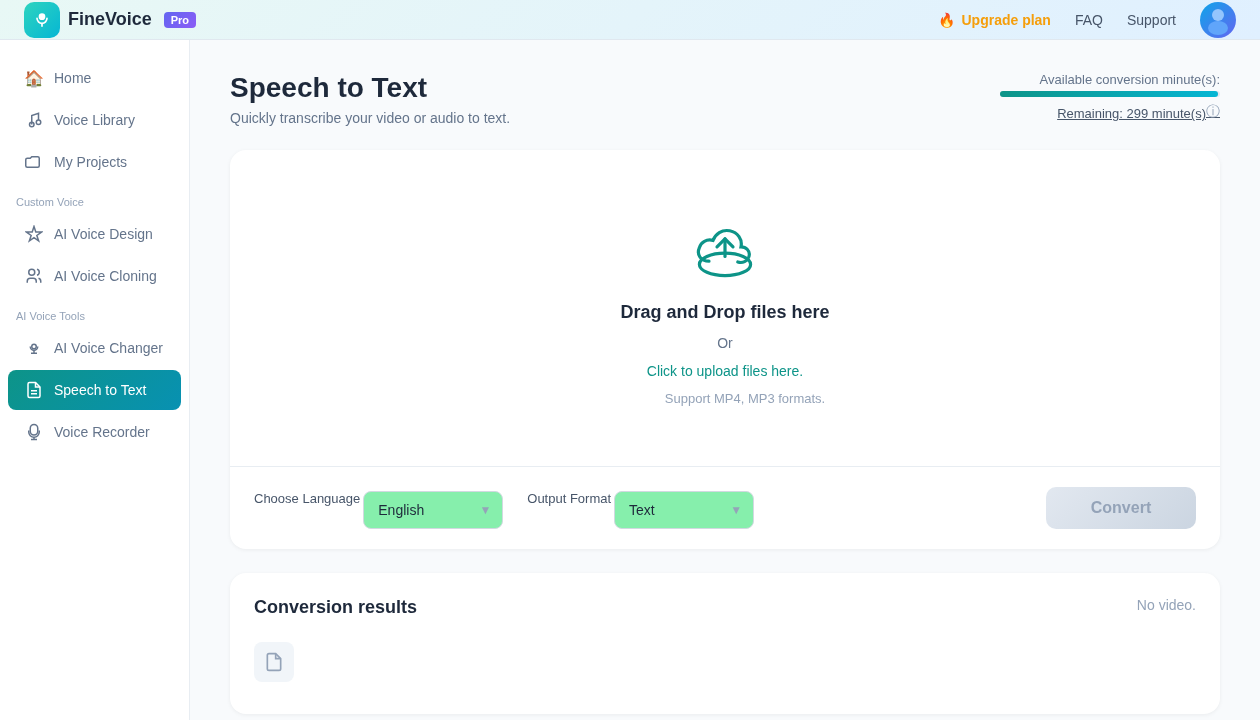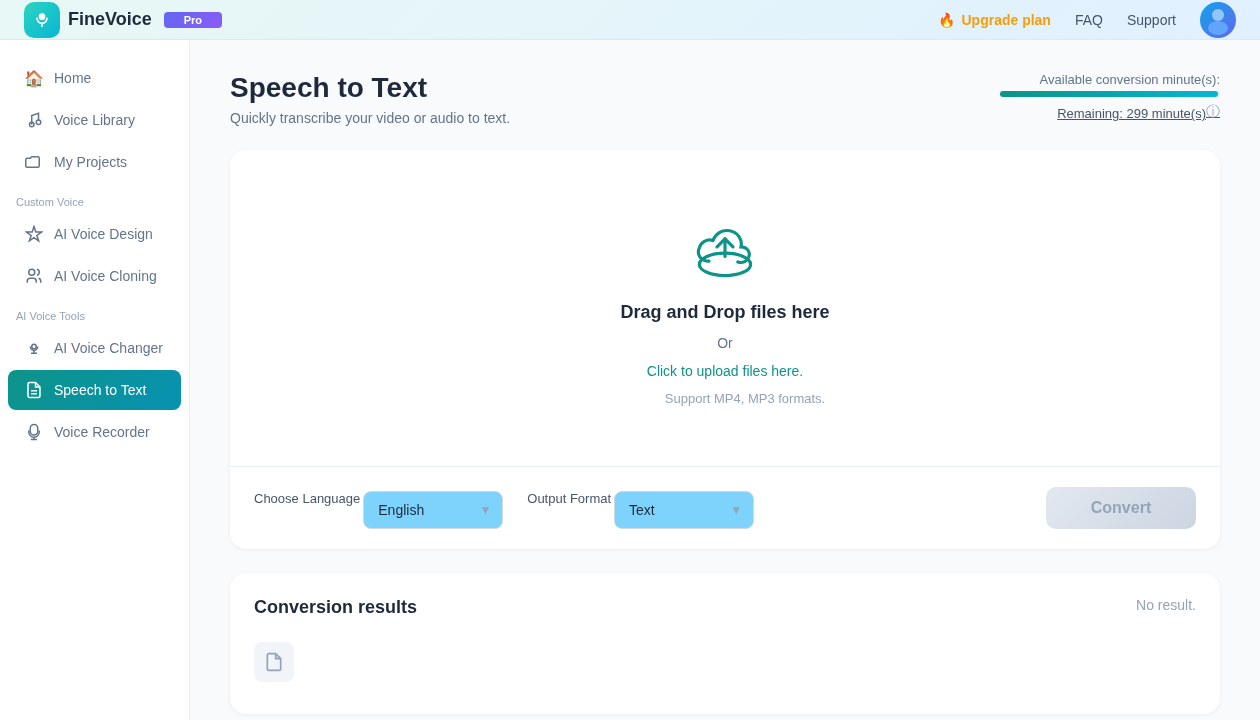--- a/index.html
+++ b/index.html
@@ -35,21 +35,21 @@
     .logo-text {
       font-size: 18px;
       font-weight: 700;
       color: #1e293b;
     }
     .pro-badge {
       background: linear-gradient(135deg, #6366f1, #8b5cf6);
       color: white;
       font-size: 11px;
       font-weight: 600;
-      padding: 2px 20px;
+      padding: 2px 7px;
       border-radius: 4px;
       margin-left: 4px;
     }
     .header-nav {
       display: flex;
       align-items: center;
       gap: 24px;
     }
     .upgrade-btn {
       display: flex;
@@ -241,21 +241,21 @@
     .control-label {
       font-size: 13px;
       color: #475569;
       font-weight: 500;
     }
     .select-wrapper {
       position: relative;
     }
     .select-wrapper select {
       appearance: none;
-      background: #7dd3fc;
+      background: #86efac;
       border: 1px solid #d1d9e0;
       border-radius: 8px;
       padding: 10px 36px 10px 14px;
       font-size: 14px;
       color: #1e293b;
       cursor: pointer;
       min-width: 140px;
       outline: none;
     }
     .select-arrow {
@@ -500,21 +500,21 @@
           </div>
         </div>
 
         <button class="convert-btn" disabled="">Convert</button>
       </div>
     </div>
 
     <div class="results-section">
       <div class="results-header">
         <span class="results-title">Conversion results</span>
-        <span class="no-result">No result.</span>
+        <span class="no-result">No video.</span>
       </div>
       <div class="results-placeholder">
         <div class="result-icon-placeholder">
           <svg width="20" height="20" viewBox="0 0 24 24" fill="none" stroke="#94a3b8" stroke-width="2">
               <path d="M14 2H6a2 2 0 00-2 2v16a2 2 0 002 2h12a2 2 0 002-2V8z"></path>
               <polyline points="14 2 14 8 20 8"></polyline>
             </svg>
         </div>
       </div>
     </div>

